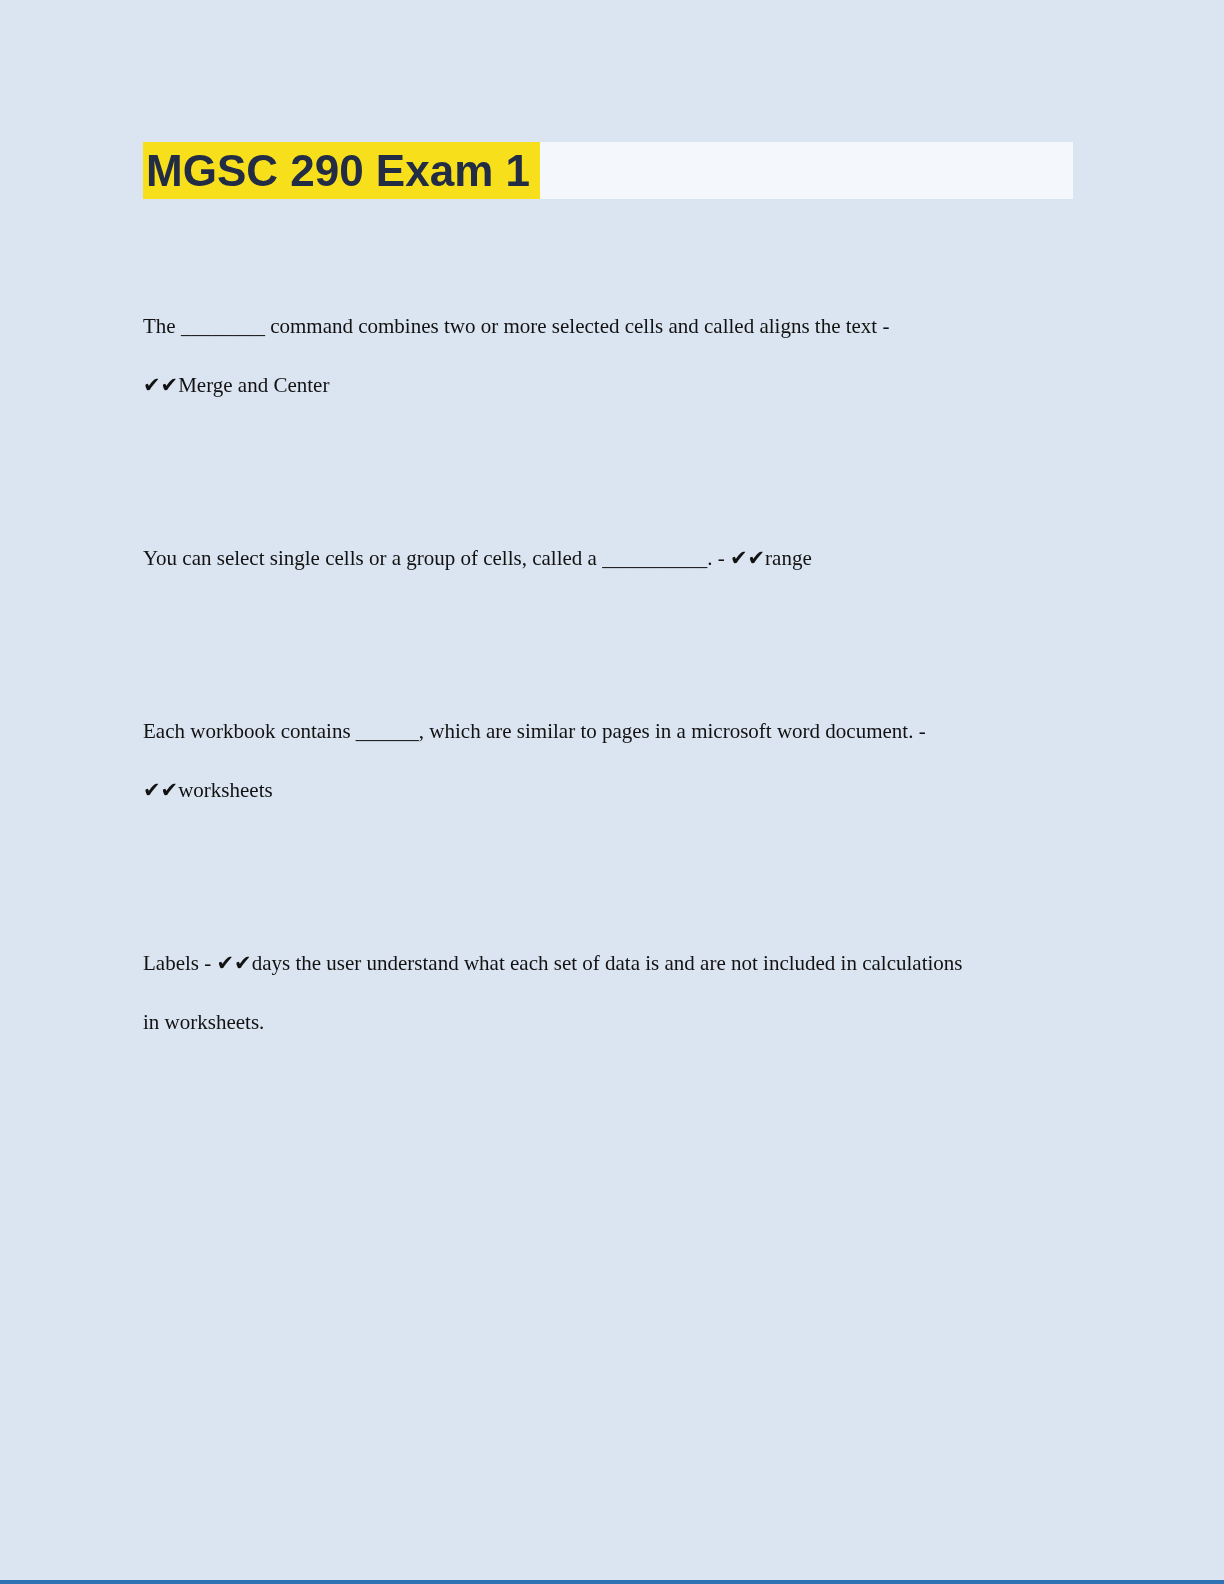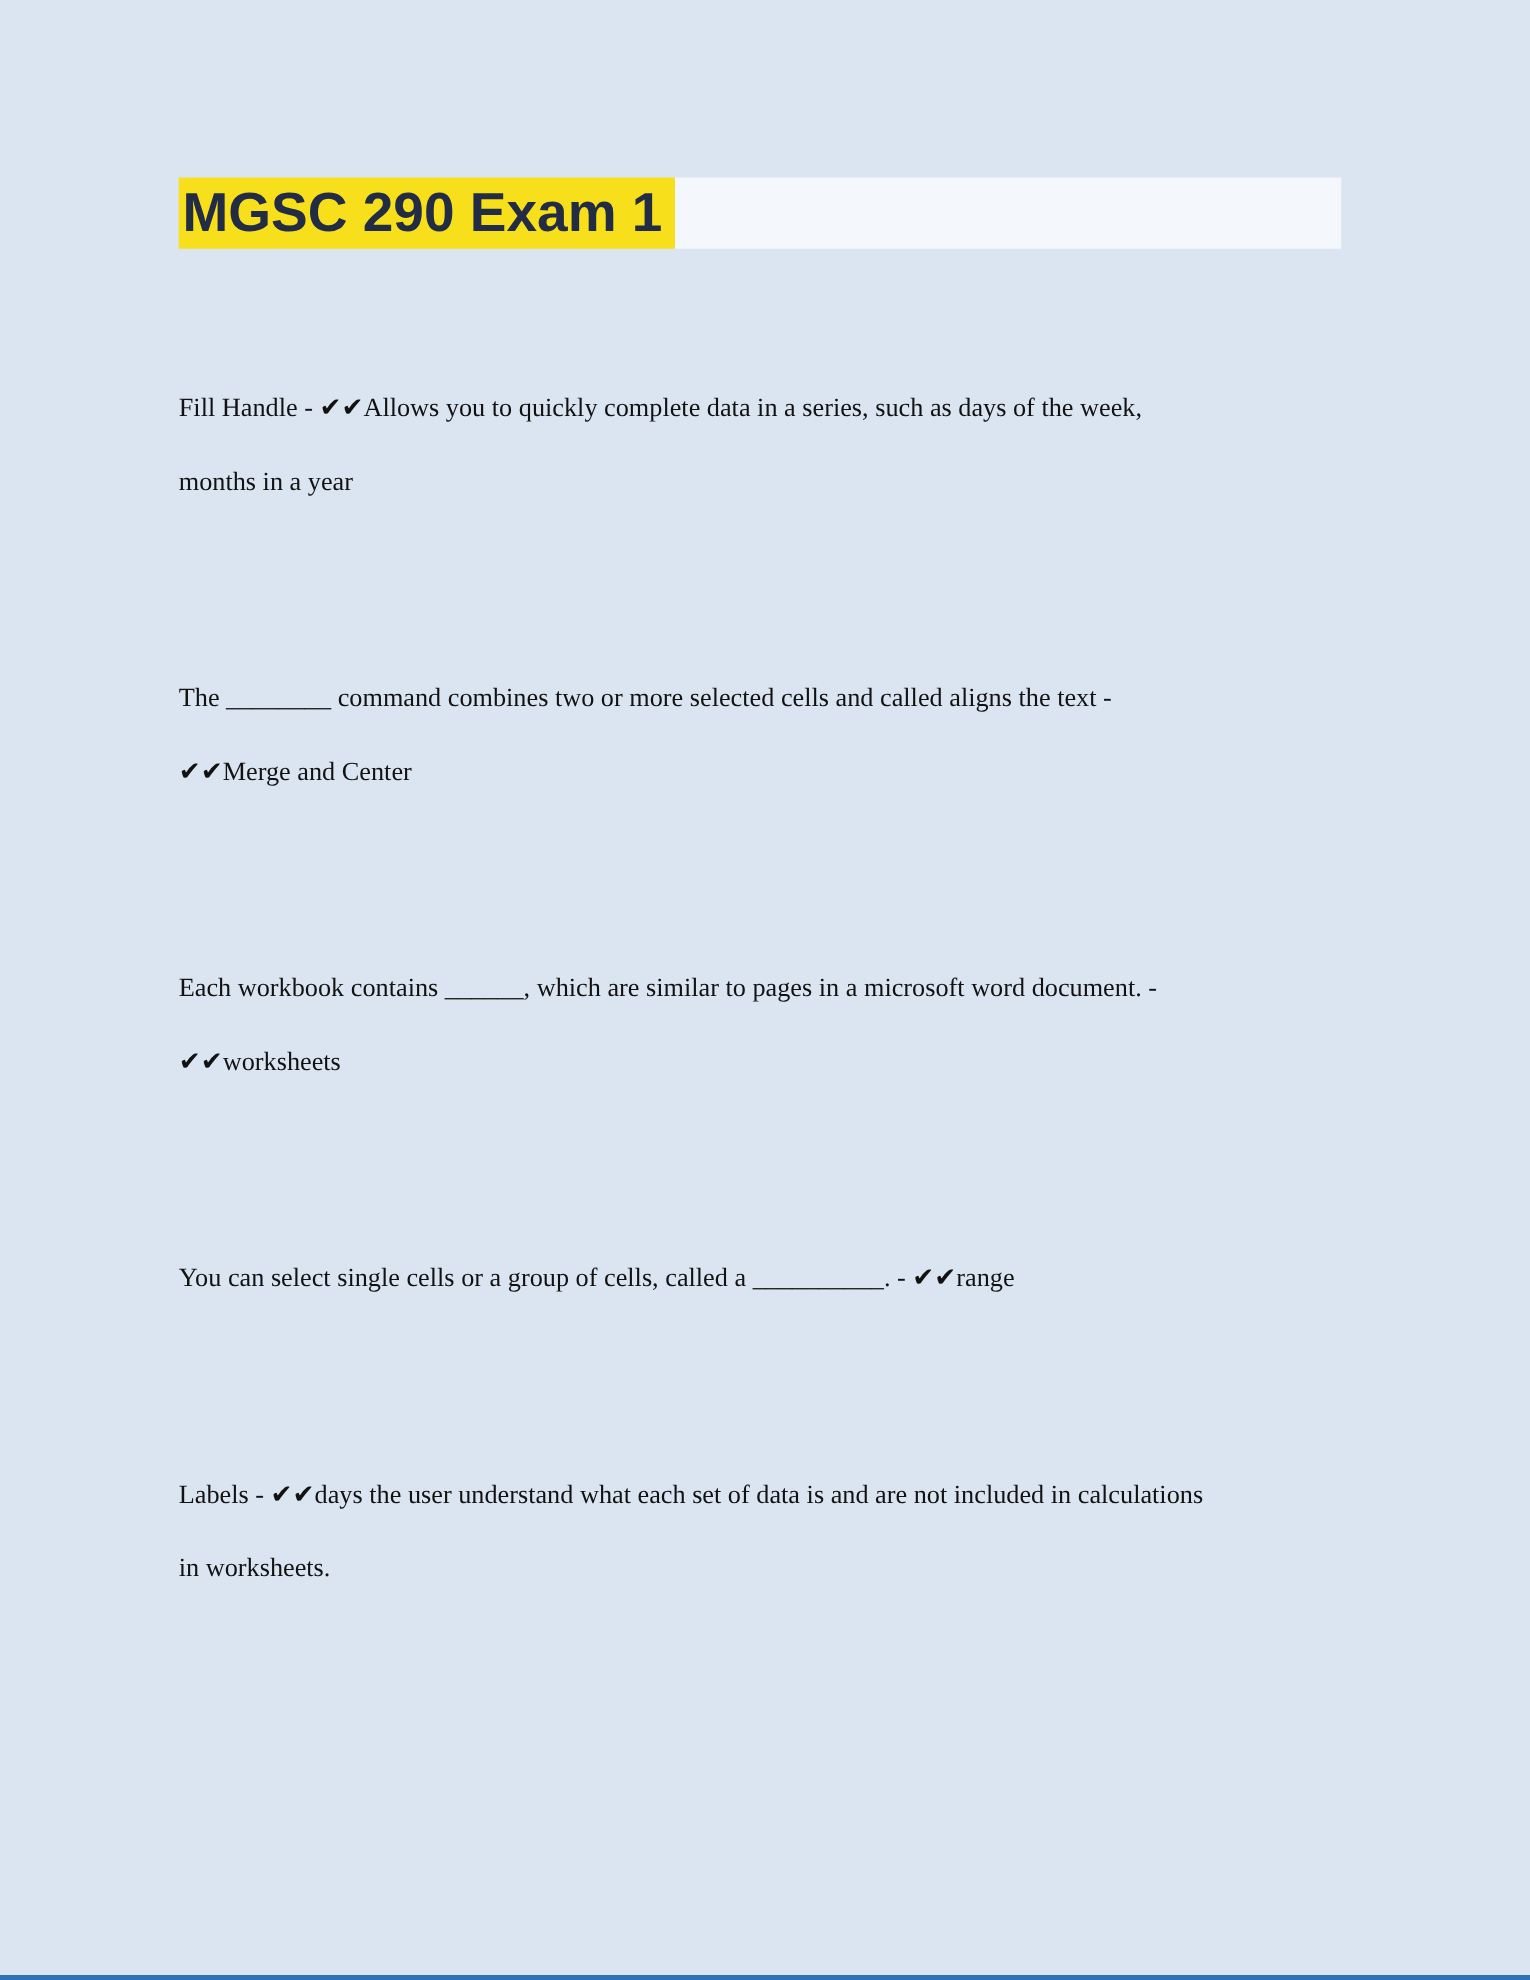--- a/index.html
+++ b/index.html
@@ -72,27 +72,25 @@
 <body>
 
 <div class="page">
 
   <div class="title-row">
     <span class="title-highlight">MGSC 290 Exam 1</span>
     <div class="title-bar"></div>
   </div>
 
   <div class="content">
-    <p>Fill Handle - ✔✔Allows you to quickly complete data in a series, such as days of the week,
-months in a year</p>
     <p>The ________ command combines two or more selected cells and called aligns the text -
 ✔✔Merge and Center</p>
+    <p>You can select single cells or a group of cells, called a __________. - ✔✔range</p>
     <p>Each workbook contains ______, which are similar to pages in a microsoft word document. -
 ✔✔worksheets</p>
-    <p>You can select single cells or a group of cells, called a __________. - ✔✔range</p>
     <p>Labels - ✔✔days the user understand what each set of data is and are not included in calculations
 in worksheets.</p>
     
   </div>
 
   <div class="bottom-rule"></div>
 
 </div>
 
 </body></html>

